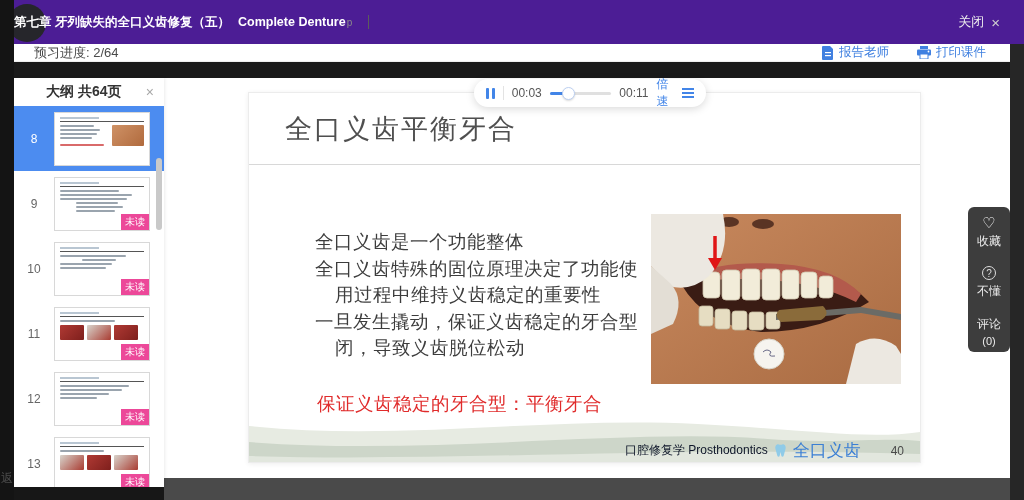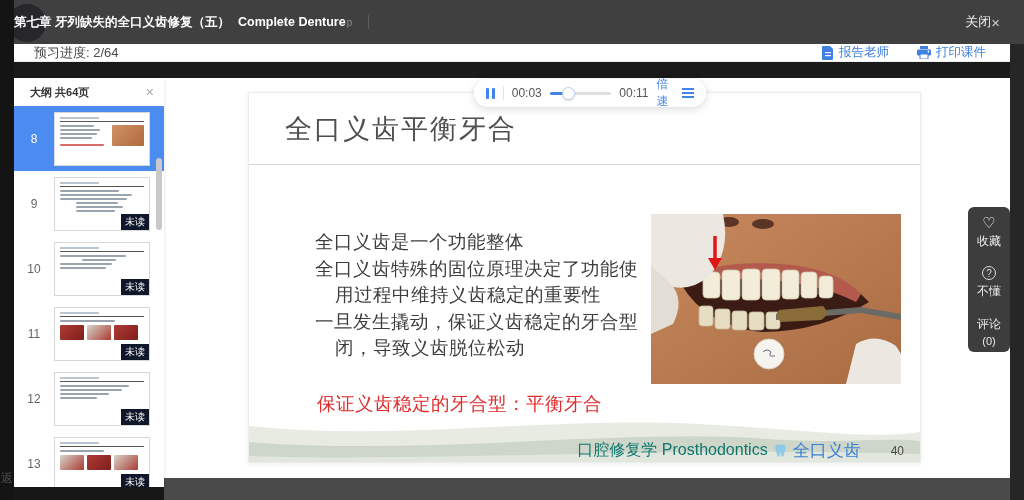--- a/index.html
+++ b/index.html
@@ -8,56 +8,56 @@
   .abs { position:absolute; }
 
   
   .edge-left { left:0; top:0; width:14px; height:500px; background:#141414; z-index:30; }
   .edge-right { right:0; top:44px; width:14px; height:456px; background:#262626; z-index:5; }
   .bottom-band { left:14px; top:478px; width:996px; height:22px; background:#4a4a4a; z-index:1; }
   .bottom-dark-under-sidebar { left:14px; top:487px; width:150px; height:13px; background:#171717; z-index:6; }
   .back-hint { left:1px; top:470px; color:rgba(160,160,160,.4); font-size:12px; z-index:31; }
 
   
-  .topbar { left:0; top:0; width:1024px; height:44px; background:#404040; z-index:10; display:flex; align-items:center; }
+  .topbar { left:0; top:0; width:1024px; height:44px; background:#4c1d95; z-index:10; display:flex; align-items:center; }
   .avatar-circle { position:absolute; left:8px; top:4px; width:38px; height:38px; border-radius:50%; background:#26262b; }
   .tb-title { position:relative; margin-left:14px; color:#fff; font-weight:bold; font-size:12.5px; white-space:nowrap; }
   .tb-title .en { margin-left:8px; }
   .tb-suffix { color:#8a8a8a; font-size:10px; font-weight:normal; margin-left:1px; }
   .tb-divider { width:1px; height:14px; background:#5c5c5c; margin:0 14px 0 16px; }
   .tb-publish { color:#9a9a9a; font-size:12px; white-space:nowrap; }
-  .tb-close { position:absolute; right:24px; top:0; height:44px; display:flex; align-items:center; gap:0; color:#efefef; font-size:13px; cursor:pointer; }
+  .tb-close { position:absolute; right:24px; top:0; height:44px; display:flex; align-items:center; gap:7px; color:#efefef; font-size:13px; cursor:pointer; }
   .tb-close .x { color:#cfcfcf; font-size:15px; }
 
   
   .toolbar { left:14px; top:44px; width:996px; height:18px; background:#ffffff; border-bottom:1px solid #efefef; z-index:9; display:flex; align-items:center; }
   .progress { margin-left:20px; color:#4a4a4a; font-size:13px; }
   .toolbar-right { position:absolute; right:24px; display:flex; align-items:center; gap:28px; }
   .blue-link { display:flex; align-items:center; gap:5px; color:#4080e0; font-size:12.5px; cursor:pointer; }
 
   
   .sidebar { left:14px; top:78px; width:150px; height:409px; background:#fff; z-index:8; box-shadow:1px 0 3px rgba(0,0,0,.08); }
   .sb-header { position:relative; height:28px; display:flex; align-items:center; }
-  .sb-title { margin-left:16px; font-size:11px; font-weight:bold; color:#333; }
+  .sb-title { margin-left:32px; font-size:14px; font-weight:bold; color:#333; }
   .sb-close { position:absolute; right:10px; color:#a8a8a8; font-size:14px; cursor:pointer; }
   .sb-list { position:absolute; top:28px; left:0; width:150px; height:381px; overflow:hidden; }
   .sb-row { position:relative; width:150px; height:65px; display:flex; align-items:center; }
   .sb-row.selected { background:#4c8cf0; }
   .sb-num { width:40px; text-align:center; font-size:12px; color:#666; }
   .sb-row.selected .sb-num { color:#fff; }
   .mini { position:relative; width:96px; height:54px; background:#fff; border:1px solid #d8d8d8; padding:4px 5px 3px 5px; overflow:hidden; }
   .mini .m-title { width:46%; height:2px; background:#b9c6d2; margin-bottom:2px; }
   .mini .m-rule { width:100%; height:0; border-top:1px solid #555; margin-bottom:3px; }
   .bar { height:2px; background:#9aa4ae; margin-bottom:2px; border-radius:1px; }
   .bar.red { background:#d96a6a; }
   .mini .photo-orange { position:absolute; right:5px; top:12px; width:32px; height:21px; background:linear-gradient(135deg,#cf9266,#b06a3d); border-radius:1px; }
   .photo-row { display:flex; gap:3px; margin-top:3px; }
   .photo-red { width:24px; height:15px; border-radius:1px; background:linear-gradient(135deg,#b03a34,#7e1f1c); }
   .photo-red.alt { background:linear-gradient(135deg,#d8d4cc,#a93c32); }
-  .badge-unread { position:absolute; right:0; bottom:0; background:#0f172a; color:#fff; font-size:10px; line-height:14px; padding:1px 4px; }
+  .badge-unread { position:absolute; right:0; bottom:0; background:#ec4899; color:#fff; font-size:10px; line-height:14px; padding:1px 4px; }
   .sb-scrollbar { position:absolute; right:2px; top:80px; width:6px; height:72px; background:#c9c9c9; border-radius:3px; z-index:12; }
 
   
   .main { left:164px; top:78px; width:846px; height:400px; background:#fff; z-index:7; }
 
   
   .player { left:474px; top:79px; width:232px; height:28px; background:#fff; border-radius:14px; box-shadow:0 2px 8px rgba(0,0,0,.15); z-index:20; display:flex; align-items:center; padding:0 12px; gap:8px; }
   .pause-icon { display:flex; gap:3px; cursor:pointer; }
   .pause-icon i { display:block; width:3px; height:11px; background:#4285e8; border-radius:1px; }
   .p-div { width:1px; height:14px; background:#e3e3e3; }
@@ -73,21 +73,21 @@
   
   .slide { left:248px; top:92px; width:673px; height:371px; background:#fff; border:1px solid #ececec; box-shadow:0 1px 5px rgba(0,0,0,.07); z-index:8; overflow:hidden; }
   .slide-title { position:absolute; left:36px; top:18px; font-size:27px; color:#4f4f4f; letter-spacing:2px; }
   .slide-hr { position:absolute; left:0; top:71px; width:100%; height:1px; background:#d8d8d8; }
   .slide-body { position:absolute; left:66px; top:136px; font-size:18.5px; color:#3d3d3d; line-height:26.5px; letter-spacing:.5px; }
   .slide-body .indent { padding-left:20px; }
   .slide-highlight { position:absolute; left:68px; top:298px; font-size:18.5px; color:#e02b2b; letter-spacing:.5px; }
   .slide-photo { position:absolute; left:402px; top:121px; width:250px; height:170px; }
   .slide-wave { position:absolute; left:0; bottom:0; width:100%; height:50px; }
   .slide-footer { position:absolute; right:16px; top:346px; display:flex; align-items:center; gap:6px; z-index:3; }
-  .sf-course { font-size:16px; color:#0f766e; }
+  .sf-course { font-size:12px; color:#0f172a; }
   .sf-topic { font-size:17px; color:#3b7fd4; }
   .sf-page { font-size:12px; color:#4a4a4a; margin-left:24px; }
 
   
   .action-panel { left:968px; top:207px; width:42px; height:145px; background:#3d3d3d; border-radius:6px; z-index:25; display:flex; flex-direction:column; align-items:center; padding:9px 0; }
   .ap-item { display:flex; flex-direction:column; align-items:center; gap:3px; color:#ececec; font-size:12px; cursor:pointer; }
   .ap-heart { font-size:15px; line-height:14px; color:#fff; }
   .ap-q { width:14px; height:14px; border:1px solid #ddd; border-radius:50%; font-size:10px; line-height:13px; text-align:center; color:#ddd; }
   .ap-div { width:24px; height:1px; background:#585858; margin:8px 0; }
   .ap-count { font-size:11px; margin-top:-1px; }

